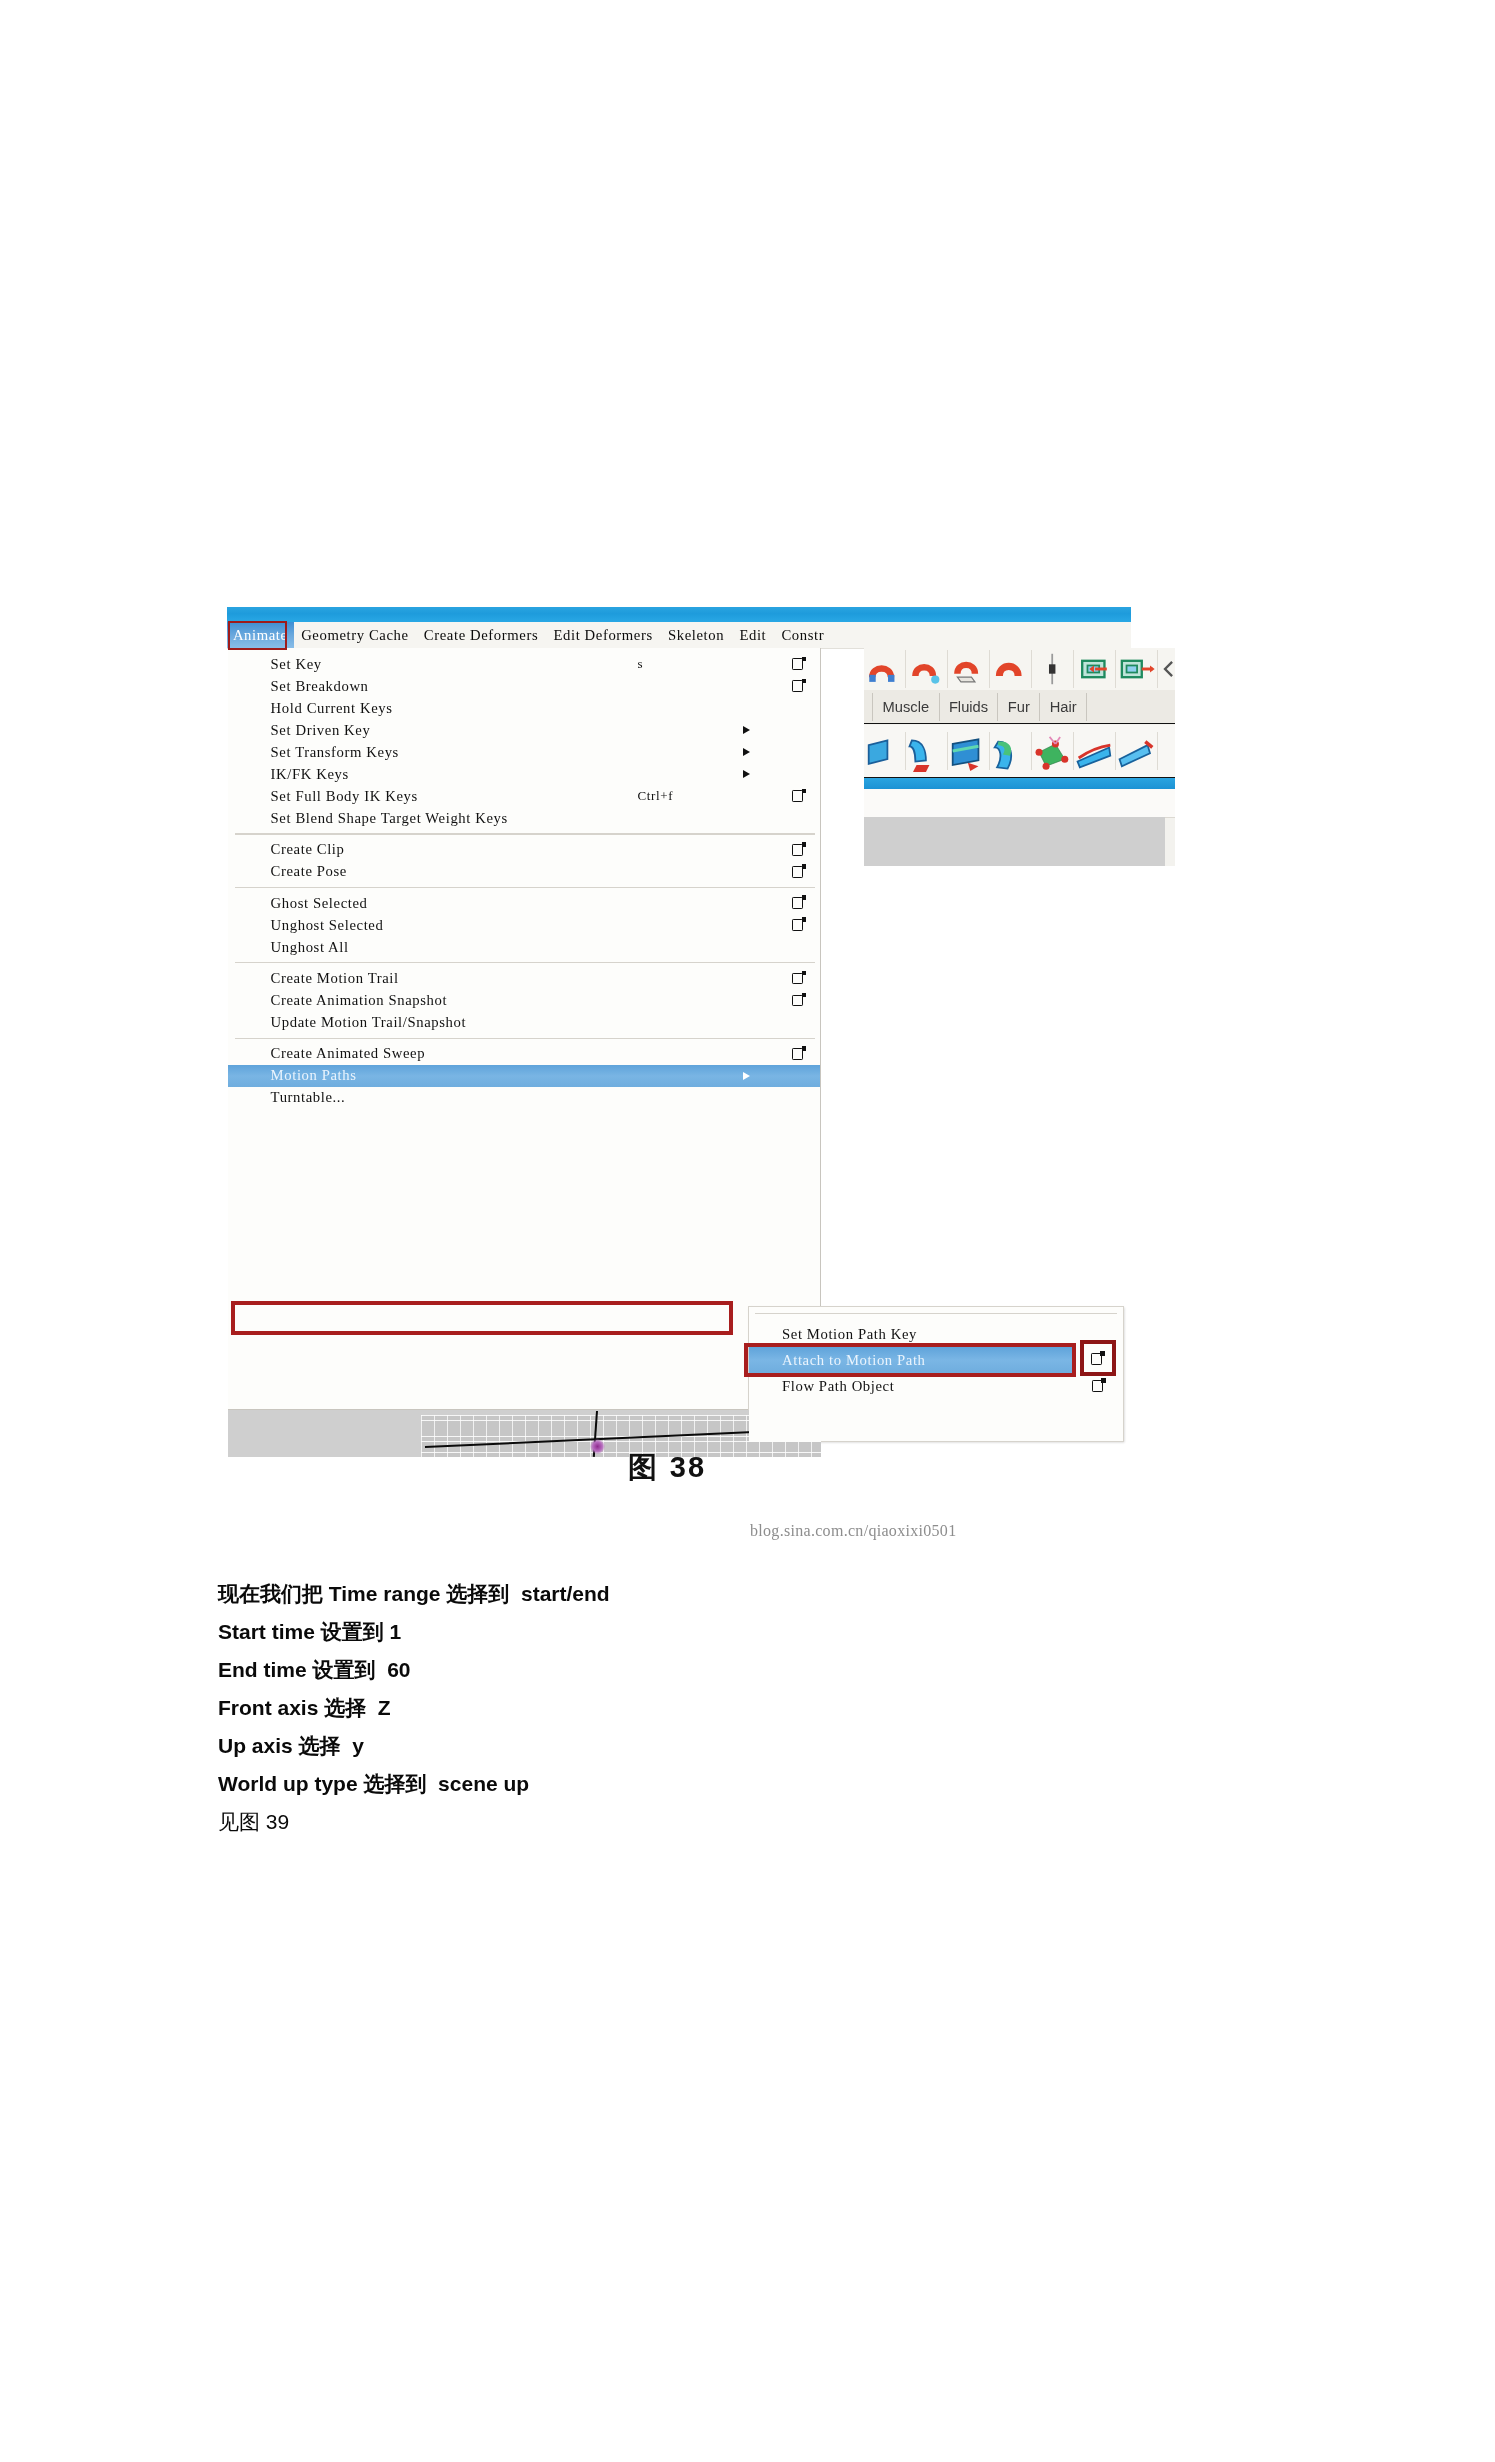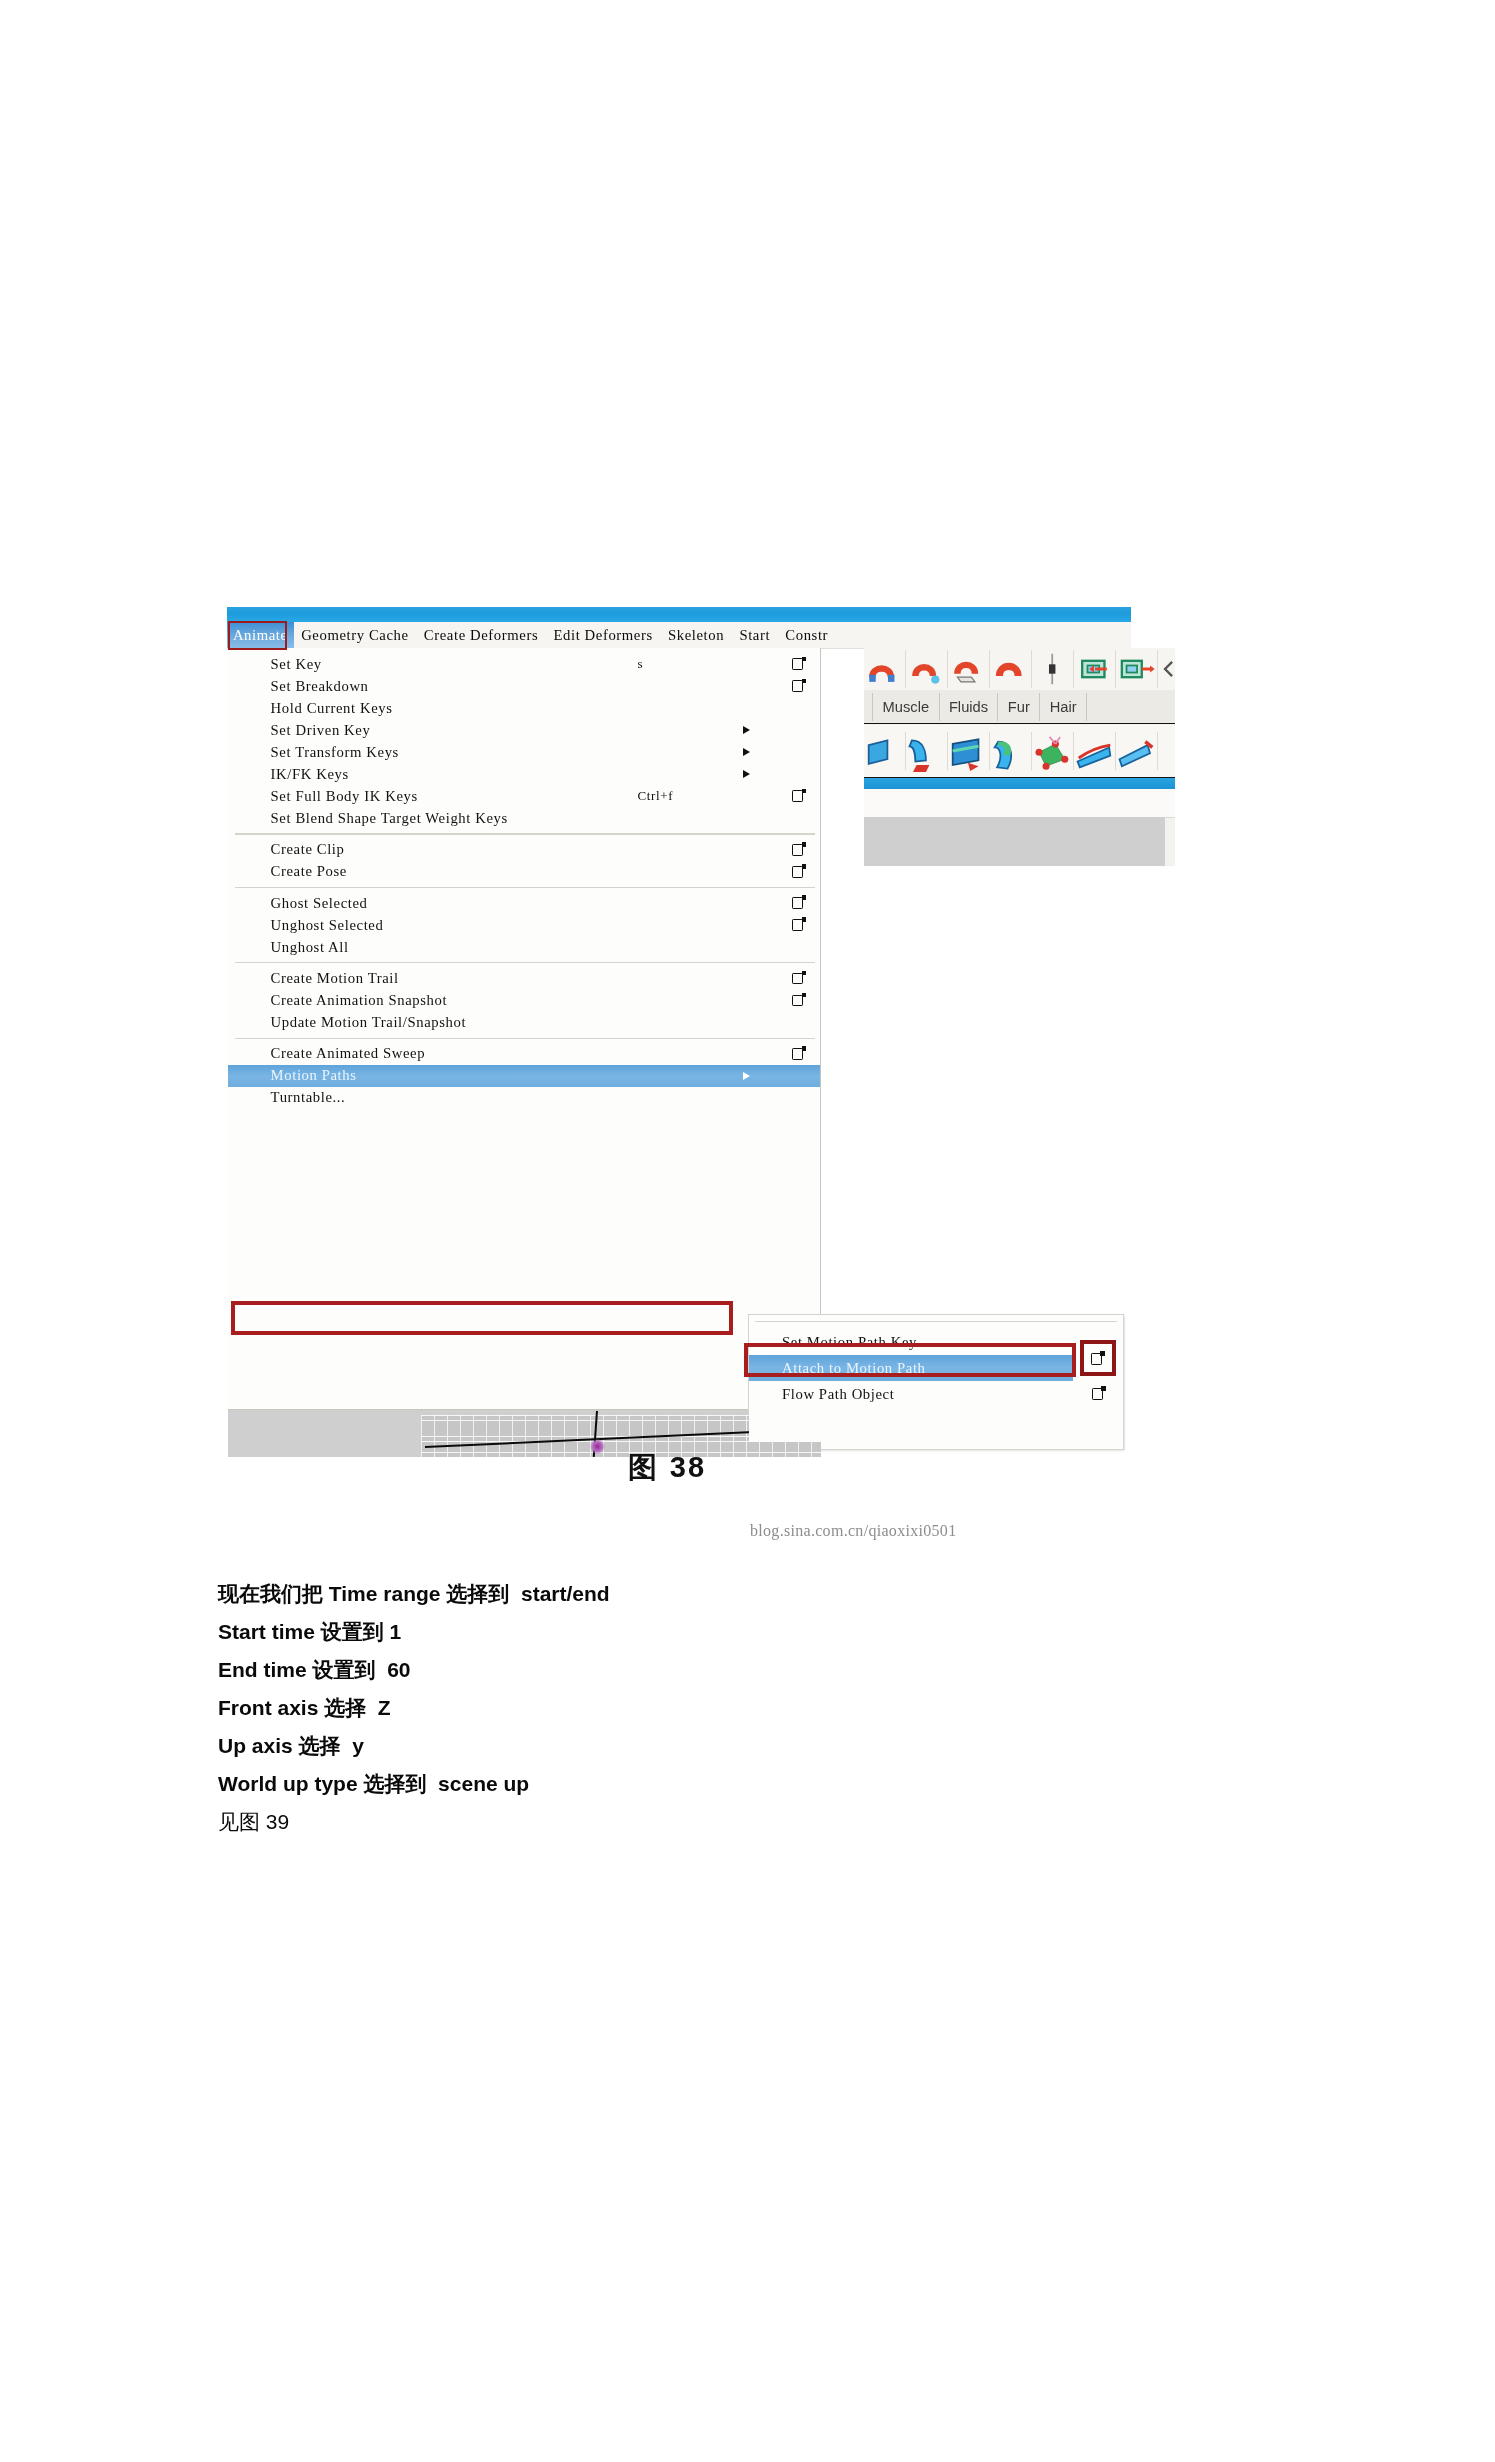--- a/index.html
+++ b/index.html
@@ -206,21 +206,20 @@
 
   
   #submenu {
     position: absolute;
     left: 521px; top: 699px;
     width: 376px; height: 136px;
     background: #fdfdfb;
     border: 0.6px solid #d6d3cc;
     box-sizing: border-box;
     box-shadow: 1.2px 1.2px 2.3px rgba(0,0,0,0.18);
-    margin-top: 8px;
   }
   #submenu .sub-top-sep {
     height: 1.2px; background: #d6d3cc; margin: 5.9px 5.9px 0 5.9px;
   }
   .sub-item {
     position: relative;
     height: 26px;
     display: flex; align-items: center;
     font-family: "Liberation Serif", serif;
     font-size: 14.7px;
@@ -348,21 +347,21 @@
 <div id="figure">
 
   <div id="title-strip"></div>
 
   <div id="menubar">
     <div class="menu-top active">Animate</div>
     <div class="menu-top">Geometry Cache</div>
     <div class="menu-top">Create Deformers</div>
     <div class="menu-top">Edit Deformers</div>
     <div class="menu-top">Skeleton</div>
-    <div class="menu-top">Start</div>
+    <div class="menu-top">Edit</div>
     <div class="menu-top">Constr</div>
   </div>
   <div id="hl-animate"></div>
 
   <div id="toolshelf">
     <div class="icon-row" id="icon-row-1">
       <span class="shelf-icon">
         <svg width="41" height="38" viewBox="0 0 70 64">
             <path d="M14 46 C14 26 46 26 46 46" stroke="#e2452a" stroke-width="11" fill="none"></path>
             <rect x="9" y="42" width="11" height="12" fill="#3f7fd0"></rect>

